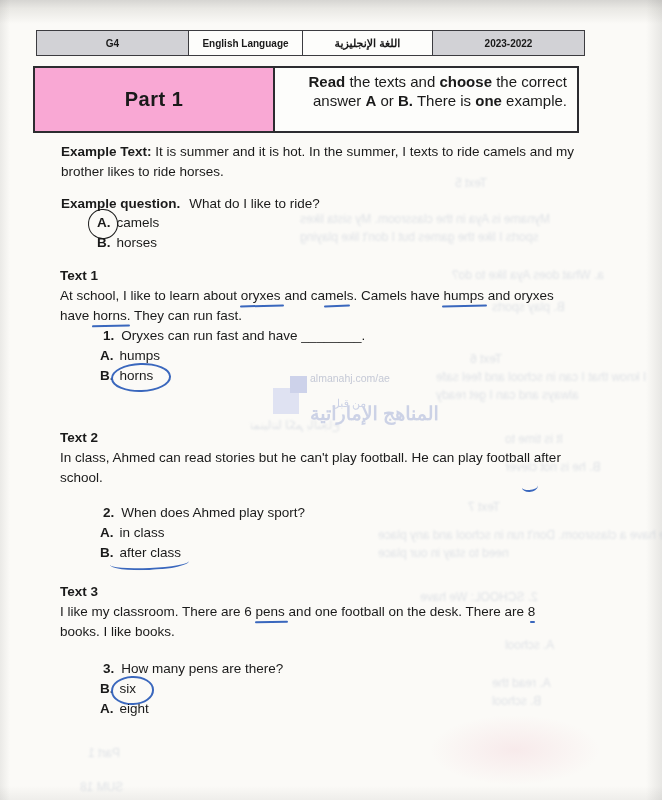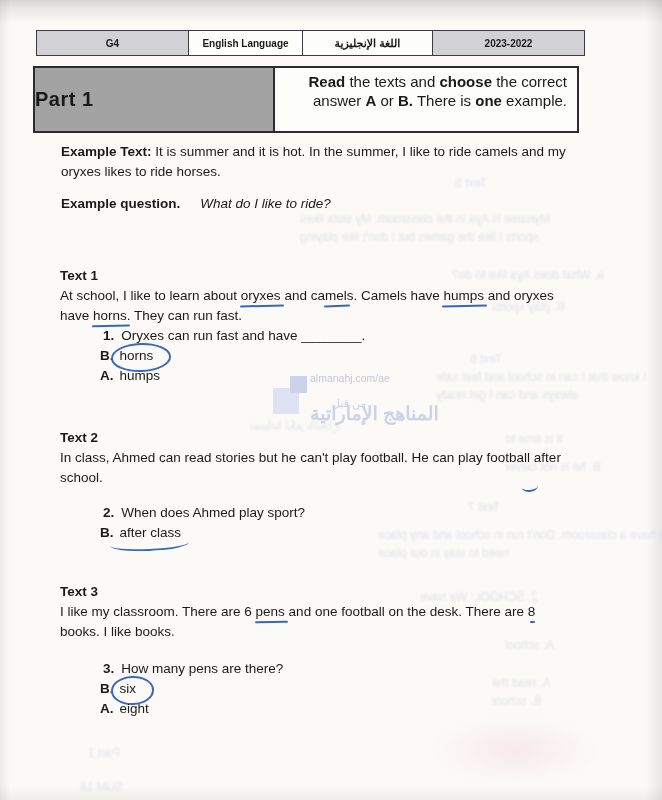--- a/index.html
+++ b/index.html
@@ -25,31 +25,31 @@
   .hdr-table{position:absolute;left:36px;top:30px;width:549px;height:26px;
     display:flex;border:1.6px solid #3c3c40;box-sizing:border-box;background:#fdfdfb;}
   .hdr-cell{display:flex;align-items:center;justify-content:center;
     font-size:10px;font-weight:bold;box-sizing:border-box;border-right:1.4px solid #3c3c40;}
   .hdr-cell:last-child{border-right:none;}
   .hdr-shade{background:#d2d2d6;}
   .hdr-ar{font-size:11px;}
   
   .part1{position:absolute;left:33px;top:66px;width:546px;height:67px;
     border:2.2px solid #2c2c30;box-sizing:border-box;display:flex;background:#fdfdfb;}
-  .part1-left{width:240px;flex:none;background:#a3a3a3;border-right:2px solid #2c2c30;
-    display:flex;align-items:center;justify-content:flex-start;box-sizing:border-box;}
+  .part1-left{width:240px;flex:none;background:#f9a8d4;border-right:2px solid #2c2c30;
+    display:flex;align-items:center;justify-content:center;box-sizing:border-box;}
   .part1-title{font-size:20px;font-weight:bold;letter-spacing:0.5px;}
   .part1-right{flex:1;padding:4px 10px;font-size:15px;line-height:19px;box-sizing:border-box;text-align:right;}
   .seg-b{font-weight:bold;}
   
   .para{font-size:13.5px;line-height:20px;}
   .b{font-weight:bold;}
   .block-example{position:absolute;left:61px;top:142px;width:537px;}
   .block-example-q{position:absolute;left:61px;top:194px;width:480px;font-size:13.5px;line-height:19px;}
-  .exq-q{margin-left:20px;font-style:italic;}
+  .exq-q{margin-left:9px;}
   .options{margin-top:0;}
   .ex-options{margin-left:36px;margin-top:0;}
   .option{line-height:19.5px;font-size:13.5px;position:relative;}
   .opt-letter{font-weight:bold;position:relative;display:inline-block;}
   .opt-text{margin-left:6px;position:relative;display:inline-block;}
   
   .section{position:absolute;left:60px;width:508px;}
   .sec-0{top:266px;}
   .sec-1{top:428px;}
   .sec-2{top:582px;}
@@ -139,56 +139,67 @@
 
   <div class="part1">
     <div class="part1-left">
       <span class="part1-title">Part 1</span>
     </div>
     <div class="part1-right"><span class="seg-b">Read</span><span> the texts and </span><span class="seg-b">choose</span><span> the correct answer </span><span class="seg-b">A</span><span> or </span><span class="seg-b">B.</span><span> There is </span><span class="seg-b">one</span><span> example.</span></div>
   </div>
 
   <div class="block-example">
     <div class="para">
-      <span class="b">Example Text:</span><span> It is summer and it is hot. In the summer, I like to ride camels and my oryxes likes to ride horses.</span>
+      <span class="b">Example Text:</span><span> It is summer and it is hot. In the summer, I texts to ride camels and my brother likes to ride horses.</span>
     </div>
   </div>
 
   <div class="block-example-q">
     <div>
       <span class="b">Example question.</span><span class="exq-q">What do I like to ride?</span>
+    </div>
+    <div class="options ex-options">
+      <div class="option" data-mark="circle-black">
+        <span class="opt-letter">A.</span><span class="opt-text">camels</span>
+      </div>
+      <div class="option" data-mark="">
+        <span class="opt-letter">B.</span><span class="opt-text">horses</span>
+      </div>
     </div>
   </div>
 
   <div class="section sec-0">
     <div class="sec-h">Text 1</div>
     <div class="para"><span>At school, I like to learn about </span><span class="mk-u">oryxes</span><span> and </span><span class="mk-udash">camels</span><span>. Camels have </span><span class="mk-u">humps</span><span> and oryxes have </span><span class="mk-u">horns</span><span>. They can run fast.</span></div>
     <div class="qblock gap-0">
       <div class="qline">
         <span class="qnum">1.</span><span class="qtext">Oryxes can run fast and have ________.</span>
       </div>
       <div class="options q-options">
+        <div class="option" data-mark="">
+          <span class="opt-letter">A.</span><span class="opt-text">humps</span>
+        </div>
         <div class="option" data-mark="circle-blue">
           <span class="opt-letter">B.</span><span class="opt-text">horns</span>
-        </div>
-        <div class="option" data-mark="">
-          <span class="opt-letter">A.</span><span class="opt-text">humps</span>
         </div>
       </div>
     </div>
   </div>
 
   <div class="section sec-1">
     <div class="sec-h">Text 2</div>
     <div class="para"><span>In class, Ahmed can read stories but he can't play football. He can play football </span><span class="mk-ulong">after school.</span></div>
     <div class="qblock gap-1">
       <div class="qline">
         <span class="qnum">2.</span><span class="qtext">When does Ahmed play sport?</span>
       </div>
       <div class="options q-options">
+        <div class="option" data-mark="">
+          <span class="opt-letter">A.</span><span class="opt-text">in class</span>
+        </div>
         <div class="option" data-mark="underline-blue">
           <span class="opt-letter">B.</span><span class="opt-text">after class</span>
         </div>
       </div>
     </div>
   </div>
 
   <div class="section sec-2">
     <div class="sec-h">Text 3</div>
     <div class="para"><span>I like my classroom. There are 6 </span><span class="mk-u">pens</span><span> and one football on the desk. There are </span><span class="mk-udash">8</span><span> books. I like books.</span></div>

